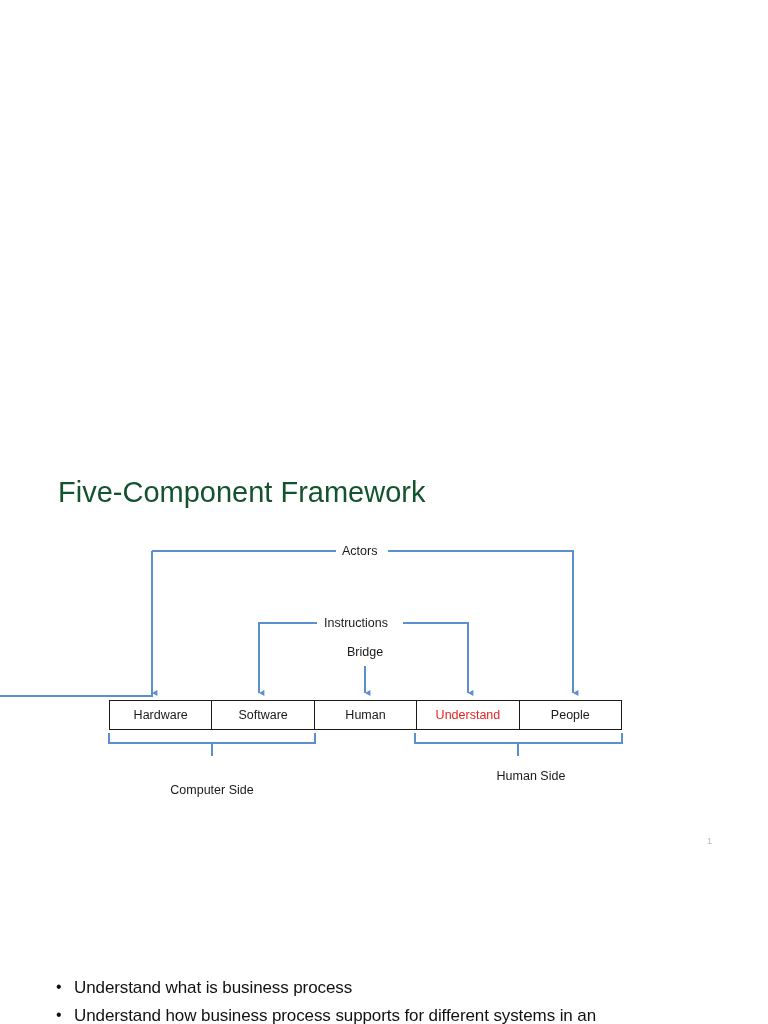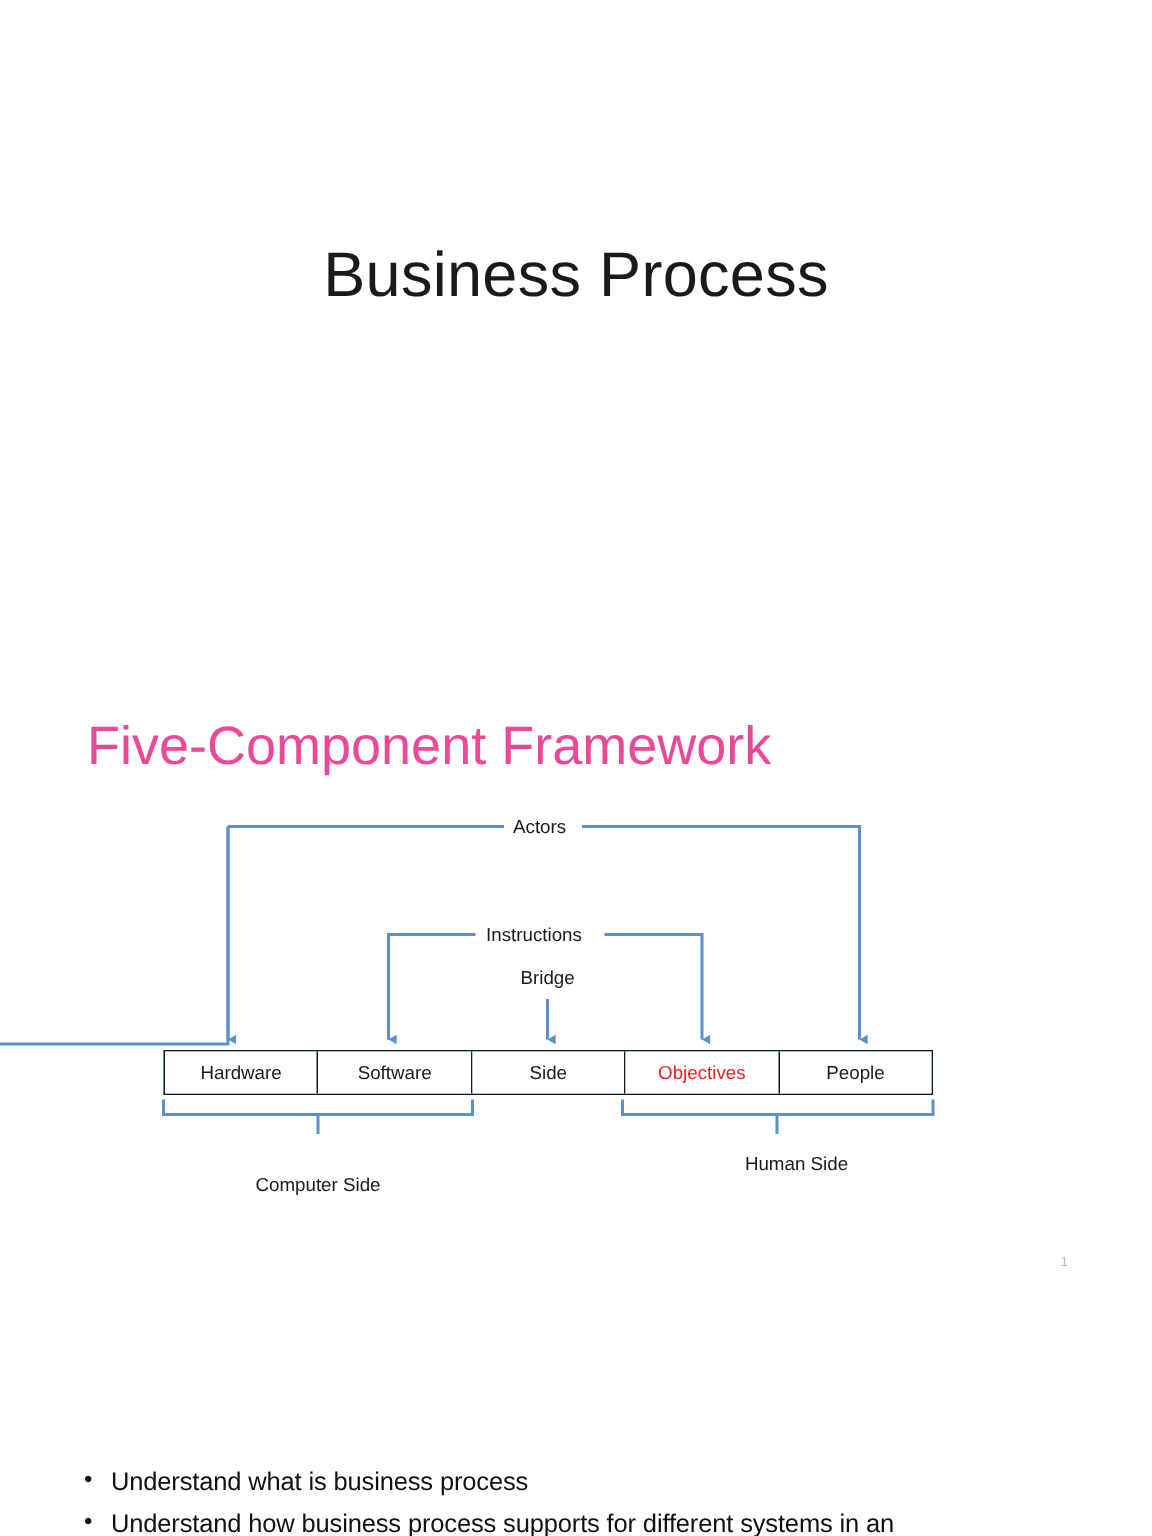--- a/index.html
+++ b/index.html
@@ -36,23 +36,23 @@
     font-size: 42px;
     font-weight: 400;
     letter-spacing: 0.2px;
     color: #1a1a1a;
     line-height: 1.1;
   }
 
   .section-heading {
     position: absolute;
     left: 58px;
-    font-size: 36px;
+    font-size: 29px;
     font-weight: 400;
-    color: #ec4899;
+    color: #14532d;
     white-space: nowrap;
     line-height: 1.15;
   }
   #framework-heading { top: 476px; }
 
   
   #framework-diagram {
     position: absolute;
     left: 0;
     top: 530px;
@@ -77,21 +77,21 @@
 
   .component-row {
     position: absolute;
     left: 109px;
     top: 170px;
     width: 513px;
     height: 30px;
     display: flex;
     border: 1.3px solid #1a1a1a;
     box-sizing: border-box;
-    background: #7dd3fc;
+    background: #0369a1;
   }
   .component-cell {
     flex: 1 1 0;
     display: flex;
     align-items: center;
     justify-content: center;
     font-size: 12.5px;
     color: #1a1a1a;
     border-right: 1.3px solid #1a1a1a;
     box-sizing: border-box;
@@ -145,21 +145,20 @@
     left: 1px;
     top: 0;
     font-size: 16px;
   }
 </style>
 </head>
 <body>
 
 <div class="slide" id="slide-one">
 
-  <div class="deck-title">Business Process</div>
 
   <div class="section-heading" id="framework-heading">Five-Component Framework</div>
 
   <div id="framework-diagram">
 
     <svg width="768" height="270" viewBox="0 0 768 270">
       <defs>
         <marker id="arrowDown" markerWidth="7" markerHeight="7" refX="3.5" refY="6" orient="auto" markerUnits="userSpaceOnUse">
           <path d="M0.4,0.6 L3.5,6 L6.6,0.6 Z" fill="#5b8fd0"></path>
         </marker>
@@ -185,22 +184,22 @@
 
     <div class="diagram-label" style="left:336px; top:15px;">Actors</div>
 
     <div class="diagram-label" style="left:318px; top:87px;">Instructions</div>
 
     <div class="diagram-label" style="left:341px; top:116px;">Bridge</div>
 
     <div class="component-row">
       <div class="component-cell">Hardware</div>
       <div class="component-cell">Software</div>
-      <div class="component-cell">Side</div>
-      <div class="component-cell accent-red">Objectives</div>
+      <div class="component-cell">Human</div>
+      <div class="component-cell accent-red">Understand</div>
       <div class="component-cell">People</div>
     </div>
 
     <div class="side-label" style="left:112px; top:254px; width:200px;">Computer Side</div>
 
     <div class="side-label" style="left:431px; top:240px; width:200px;">Human Side</div>
   </div>
 
   <div class="page-number">1</div>
 </div>

